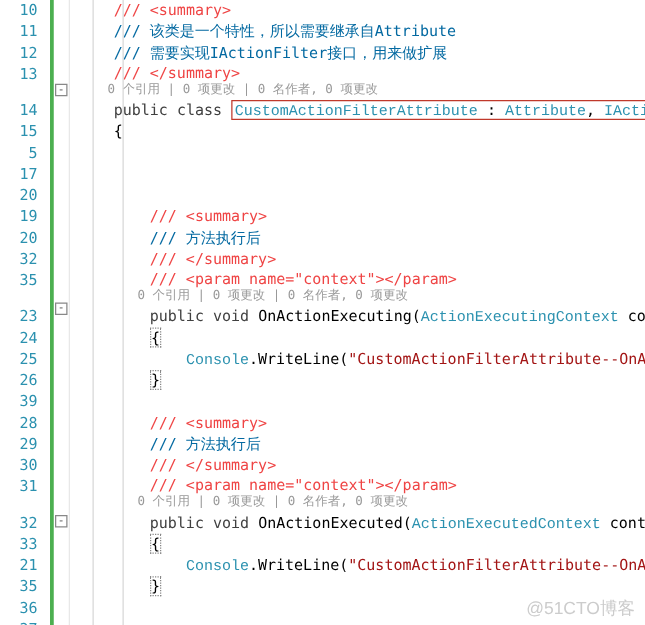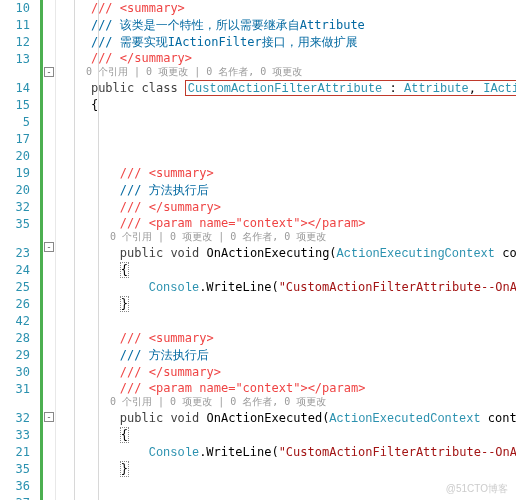--- a/index.html
+++ b/index.html
@@ -16,21 +16,21 @@
   .lens { display:block; color: #999; font-size: 10px; line-height: 12px; margin-left: 24px; }
   .c-comment { color: #0369a1; }
   .c-doc { color: #ef4444; }
   .c-kw { color: #404040; }
   .c-type { color: #2b91af; font-family: Liberation Mono, monospace; }
   .c-str { color: #a31515; }
   .c-ident { color: #000; }
   .highlight-box { border: 1px solid #c0392b; padding: 0 2px; }
   .brace-hl { border: 1px dotted #888; }
   .vline { position: absolute; width: 1px; background: #d8d8d8; top: 0; bottom: 0; }
-  .watermark { position: absolute; right: 8px; bottom: 4px; color: #ccc; font-size: 10px; font-family: sans-serif; }
+  .watermark { position: absolute; right: 8px; bottom: 4px; color: #ccc; font-size: 14px; font-family: sans-serif; }
 </style>
 </head>
 <body>
 
 <div class="editor">
   <div class="gutter">
     <div class="ln">10</div>
     <div class="ln">11</div>
     <div class="ln">12</div>
     <div class="ln tall" style="height:29px">13</div>
@@ -40,21 +40,21 @@
     <div class="ln">17</div>
     <div class="ln">20</div>
     <div class="ln">19</div>
     <div class="ln">20</div>
     <div class="ln">32</div>
     <div class="ln tall" style="height:29px">35</div>
     <div class="ln">23</div>
     <div class="ln">24</div>
     <div class="ln">25</div>
     <div class="ln">26</div>
-    <div class="ln">42</div>
+    <div class="ln">39</div>
     <div class="ln">28</div>
     <div class="ln">29</div>
     <div class="ln">30</div>
     <div class="ln tall" style="height:29px">31</div>
     <div class="ln">32</div>
     <div class="ln">33</div>
     <div class="ln">21</div>
     <div class="ln">35</div>
     <div class="ln">36</div>
     <div class="ln">37</div>

